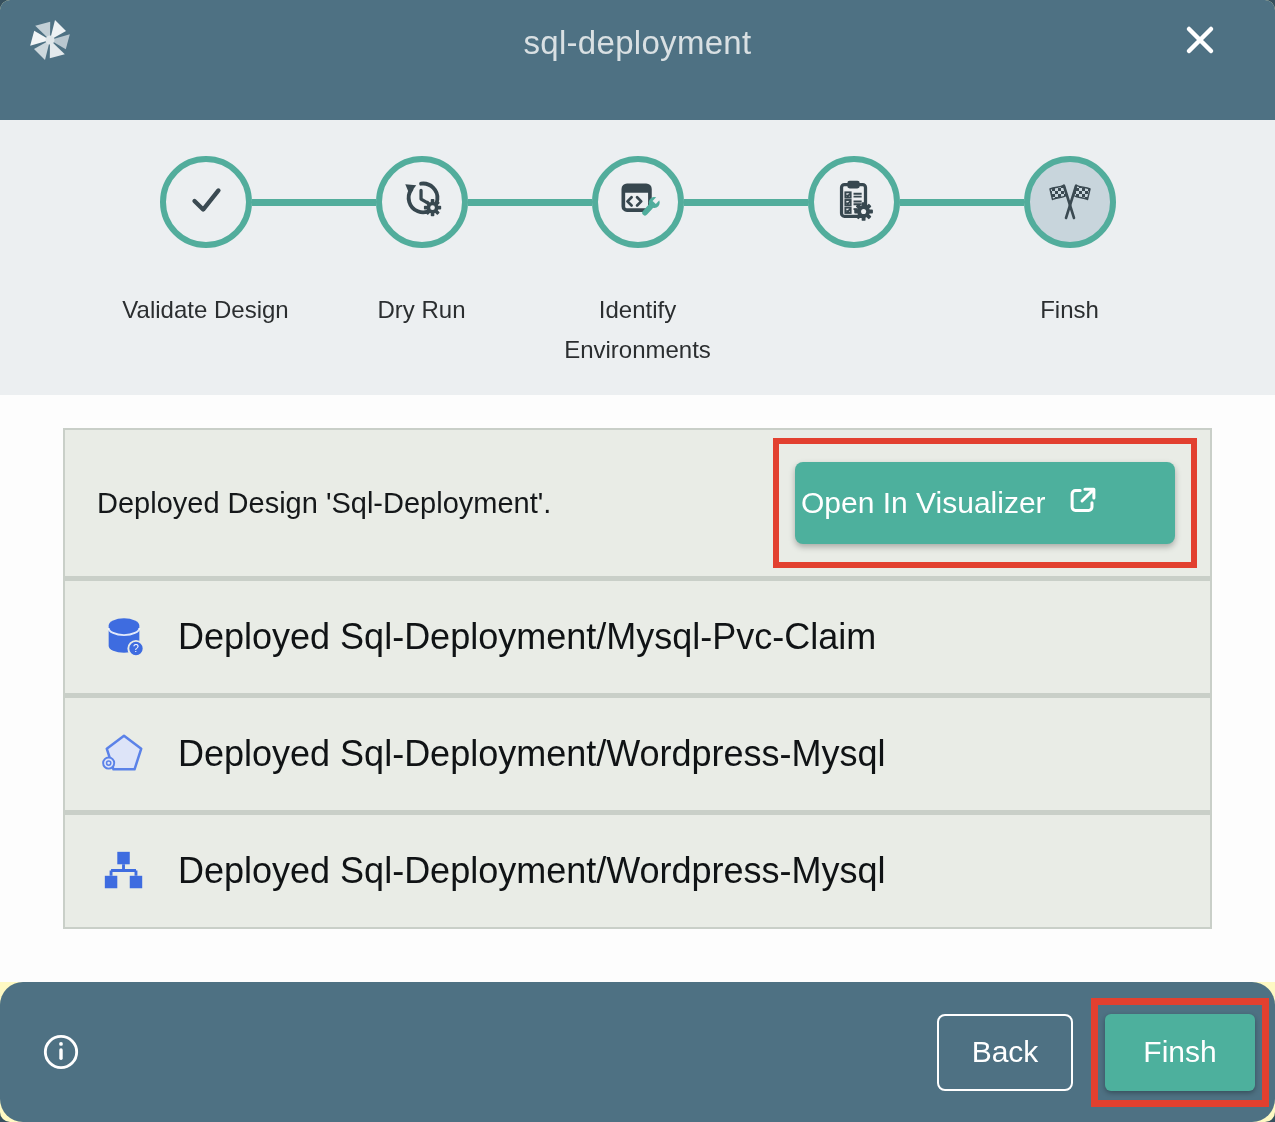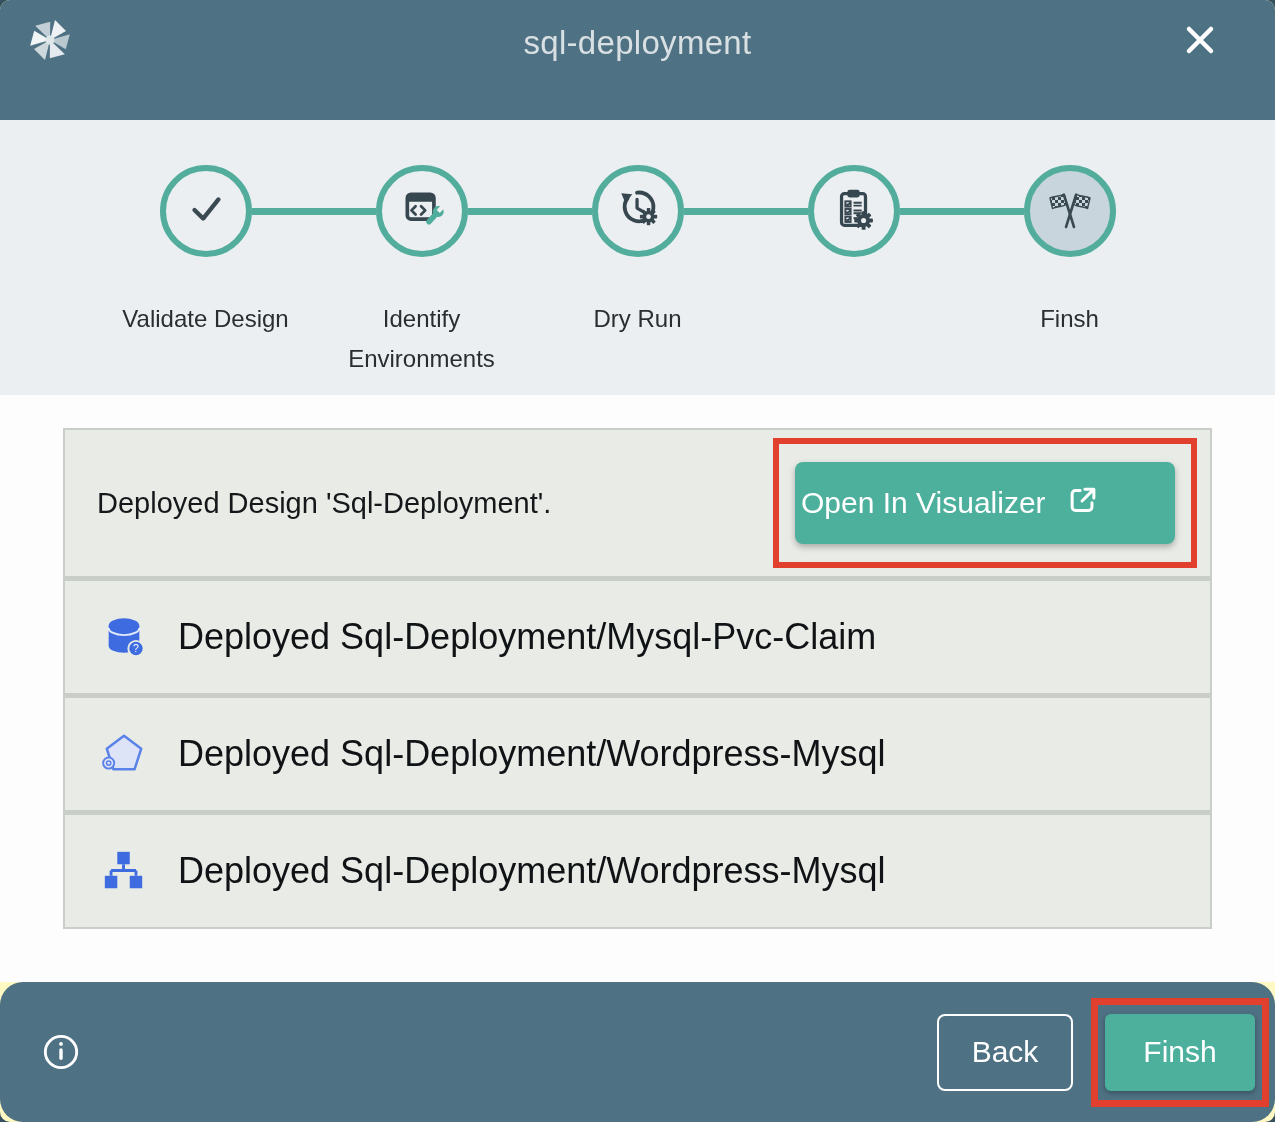--- a/index.html
+++ b/index.html
@@ -28,21 +28,21 @@
   .close-btn {
     position:absolute; right:53px; top:18px;
     background:none; border:none; padding:0; cursor:pointer; line-height:0;
   }
 
   
   .stepper {
     flex:0 0 275px; background:#eceff1;
     padding-top:36px; box-sizing:border-box;
   }
-  .steps-row { width:1080px; margin:9px auto; display:flex; }
+  .steps-row { width:1080px; margin:0 auto; display:flex; }
   .step {
     width:216px; display:flex; flex-direction:column; align-items:center;
     position:relative;
   }
   .step + .step::before {
     content:""; position:absolute; left:-62px; top:43px;
     width:124px; height:7px; background:#52ad9c;
   }
   .circle {
     width:92px; height:92px; box-sizing:border-box;
@@ -145,39 +145,20 @@
               <path d="M12 25 L21 34 L37 14" fill="none" stroke="#3b4a52" stroke-width="4.5" stroke-linecap="round" stroke-linejoin="round"></path>
             </svg>
           </span>
         </div>
         <div class="step-label">Validate Design</div>
       </div>
 
       <div class="step">
         <div class="circle">
           <span>
-            <svg viewBox="0 0 48 48" width="44" height="44">
-              <rect x="8" y="8" width="29" height="27" rx="4" fill="none" stroke="#37474f" stroke-width="4"></rect>
-              <path d="M8 12 a4 4 0 0 1 4 -4 h21 a4 4 0 0 1 4 4 v4 h-29 z" fill="#37474f"></path>
-              <path d="M17 21 l-4.5 4.5 4.5 4.5" fill="none" stroke="#37474f" stroke-width="3" stroke-linecap="round" stroke-linejoin="round"></path>
-              <path d="M23 21 l4.5 4.5 -4.5 4.5" fill="none" stroke="#37474f" stroke-width="3" stroke-linecap="round" stroke-linejoin="round"></path>
-              <g transform="translate(37,32) rotate(42)">
-                <circle cx="0" cy="-7" r="6" fill="#4fad9c"></circle>
-                <rect x="-2.4" y="-15" width="4.8" height="8" fill="#eceff1"></rect>
-                <rect x="-3" y="-4" width="6" height="15" rx="3" fill="#4fad9c"></rect>
-              </g>
-            </svg>
-          </span>
-        </div>
-        <div class="step-label">Identify Environments</div>
-      </div>
-
-      <div class="step">
-        <div class="circle">
-          <span>
             <svg viewBox="0 0 48 48" width="46" height="46">
               <path d="M13 13 A15 15 0 1 0 23 7" fill="none" stroke="#37474f" stroke-width="4" stroke-linecap="round"></path>
               <polygon points="6.5,7.5 18,8.5 11,18" fill="#37474f"></polygon>
               <path d="M23 14 V23 L28 26" fill="none" stroke="#37474f" stroke-width="3.4" stroke-linecap="round" stroke-linejoin="round"></path>
               <g transform="translate(35,32) scale(0.72)">
                 <g fill="#37474f">
                   <rect x="-2.6" y="-12.5" width="5.2" height="7" rx="1.2"></rect>
                   <rect x="-2.6" y="-12.5" width="5.2" height="7" rx="1.2" transform="rotate(45)"></rect>
                   <rect x="-2.6" y="-12.5" width="5.2" height="7" rx="1.2" transform="rotate(90)"></rect>
                   <rect x="-2.6" y="-12.5" width="5.2" height="7" rx="1.2" transform="rotate(135)"></rect>
@@ -186,20 +167,39 @@
                   <rect x="-2.6" y="-12.5" width="5.2" height="7" rx="1.2" transform="rotate(270)"></rect>
                   <rect x="-2.6" y="-12.5" width="5.2" height="7" rx="1.2" transform="rotate(315)"></rect>
                   <circle r="8.5"></circle>
                 </g>
                 <circle r="3.4" fill="#eceff1"></circle>
               </g>
             </svg>
           </span>
         </div>
         <div class="step-label">Dry Run</div>
+      </div>
+
+      <div class="step">
+        <div class="circle">
+          <span>
+            <svg viewBox="0 0 48 48" width="44" height="44">
+              <rect x="8" y="8" width="29" height="27" rx="4" fill="none" stroke="#37474f" stroke-width="4"></rect>
+              <path d="M8 12 a4 4 0 0 1 4 -4 h21 a4 4 0 0 1 4 4 v4 h-29 z" fill="#37474f"></path>
+              <path d="M17 21 l-4.5 4.5 4.5 4.5" fill="none" stroke="#37474f" stroke-width="3" stroke-linecap="round" stroke-linejoin="round"></path>
+              <path d="M23 21 l4.5 4.5 -4.5 4.5" fill="none" stroke="#37474f" stroke-width="3" stroke-linecap="round" stroke-linejoin="round"></path>
+              <g transform="translate(37,32) rotate(42)">
+                <circle cx="0" cy="-7" r="6" fill="#4fad9c"></circle>
+                <rect x="-2.4" y="-15" width="4.8" height="8" fill="#eceff1"></rect>
+                <rect x="-3" y="-4" width="6" height="15" rx="3" fill="#4fad9c"></rect>
+              </g>
+            </svg>
+          </span>
+        </div>
+        <div class="step-label">Identify Environments</div>
       </div>
 
       <div class="step">
         <div class="circle">
           <span>
             <svg viewBox="0 0 48 48" width="46" height="46">
               <rect x="11" y="8" width="25" height="33" rx="3" fill="none" stroke="#37474f" stroke-width="3.4"></rect>
               <rect x="17" y="4" width="13" height="8" rx="2.5" fill="#37474f"></rect>
               <g stroke="#37474f" stroke-width="2" fill="none">
                 <rect x="15" y="16" width="5.5" height="5.5"></rect>

